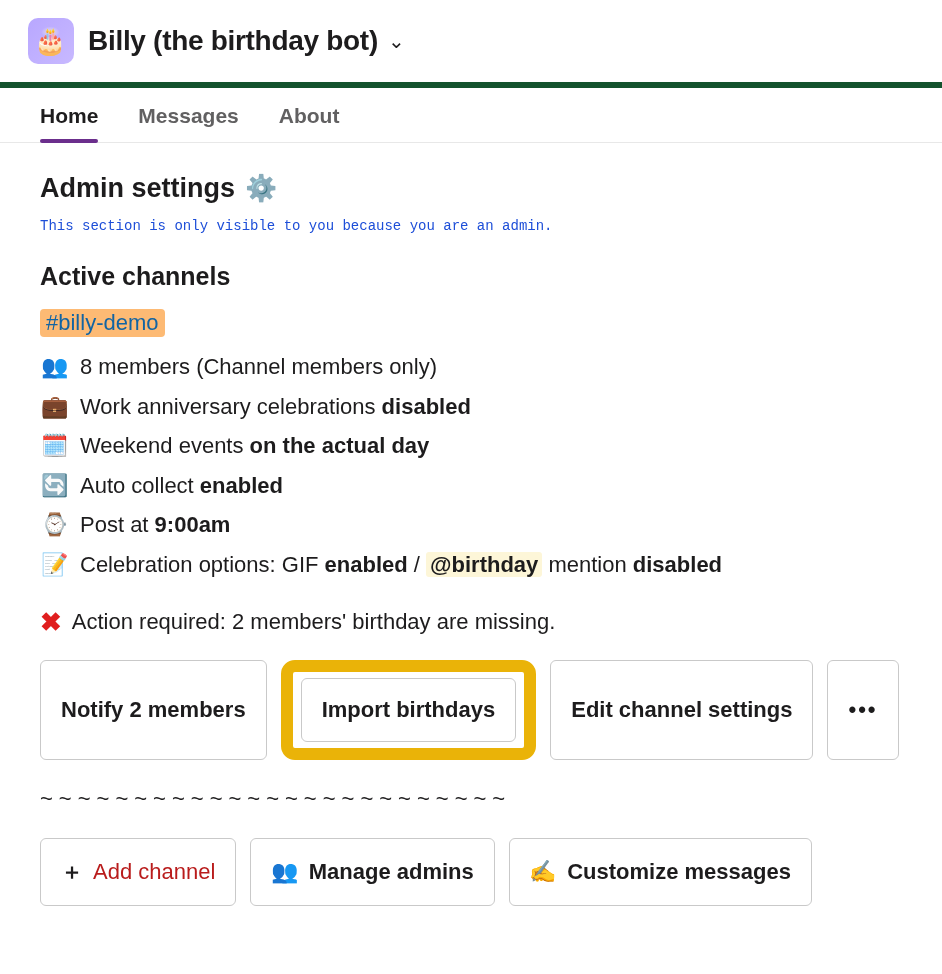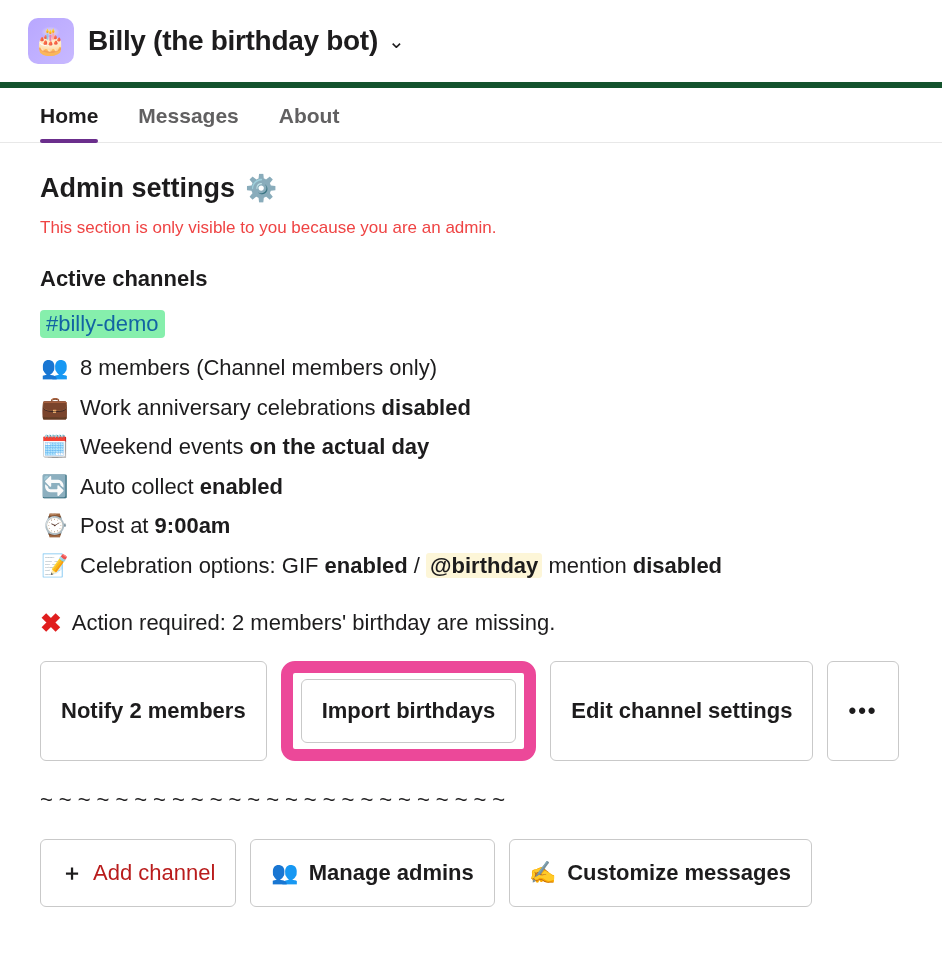--- a/index.html
+++ b/index.html
@@ -67,33 +67,34 @@
   h2.section-title {
     font-size: 27px;
     font-weight: 800;
     margin: 0 0 14px 0;
     display:flex;
     align-items:flex-end;
     gap:10px;
   }
   .gear { font-size: 26px; filter: grayscale(0.2); }
   .subtext {
-    color: #ef4444;
-    font-size: 17px;
+    color: #1d4ed8;
+    font-size: 14px;
     margin: 0 0 28px 0;
+    font-family: Liberation Mono, monospace;
   }
   .subheading {
-    font-size: 22px;
+    font-size: 25px;
     font-weight: 700;
     margin: 0 0 18px 0;
   }
   .channel-link {
     display:inline-block;
     color:#1264a3;
-    background:#86efac;
+    background:#fdba74;
     font-size: 22px;
     font-weight: 500;
     padding: 1px 6px;
     border-radius: 4px;
     margin-bottom: 10px;
   }
   .info-list { list-style:none; padding:0; margin:0 0 22px 0; }
   .info-list li {
     font-size: 22px;
     line-height: 1.8;
@@ -133,21 +134,21 @@
     cursor:pointer;
     display:inline-flex;
     align-items:center;
     gap:10px;
     color:#1d1c1d;
   }
   .btn .plus { color:#1d1c1d; font-weight:900; font-size:22px;}
   .btn.overflow { padding:14px 20px; font-weight:900; letter-spacing:2px;}
   .highlight-wrap {
     position:relative;
-    border: 12px solid #ec4899;
+    border: 12px solid #eab308;
     border-radius: 14px;
     padding: 6px 8px;
     display:inline-flex;
   }
   .highlight-wrap .btn { margin:0; }
   .divider {
     font-size: 22px;
     letter-spacing: 6px;
     color:#1d1c1d;
     margin: 26px 0 26px 0;

